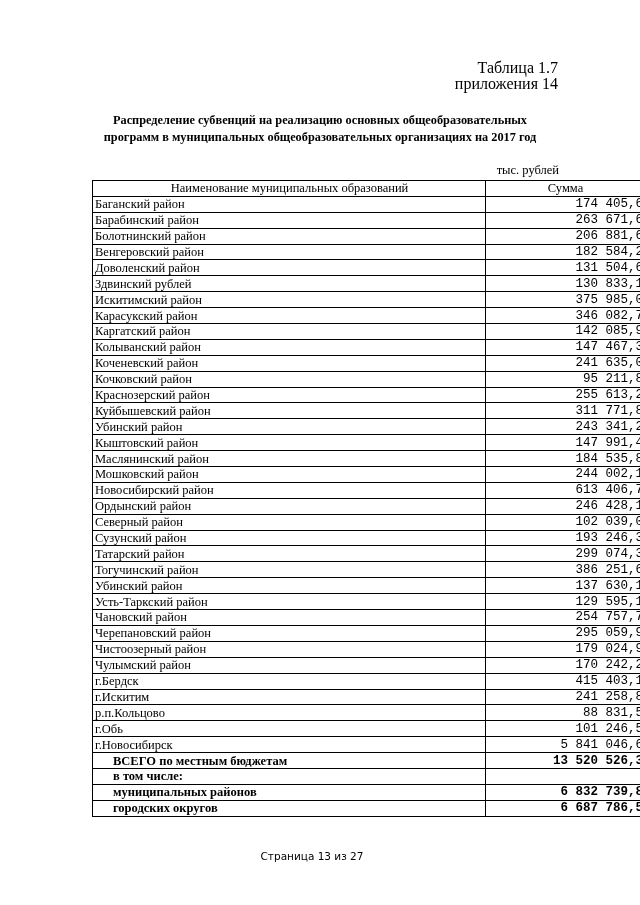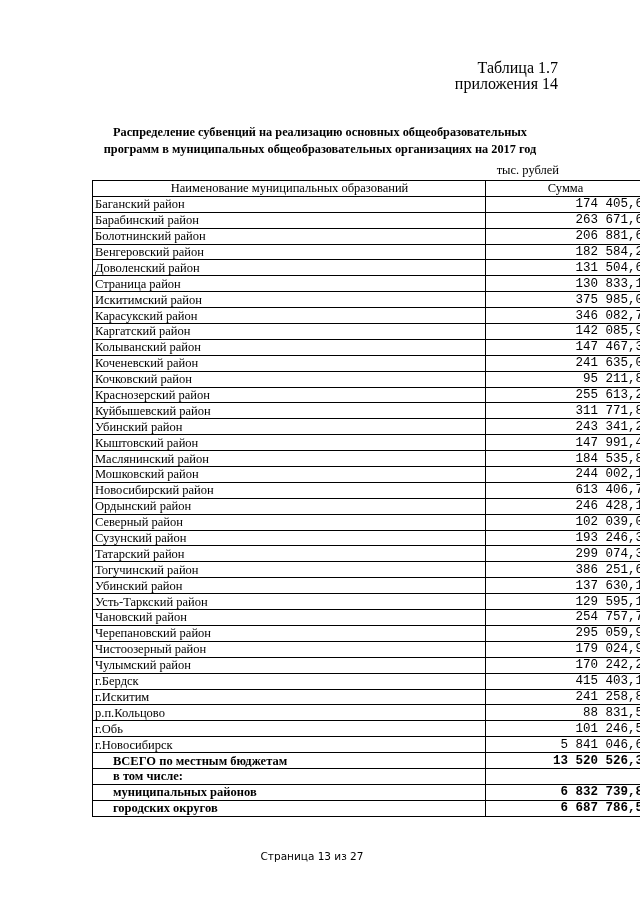--- a/index.html
+++ b/index.html
@@ -20,21 +20,21 @@
     right: 82px;
     top: 60px;
     text-align: right;
     font-size: 16px;
     line-height: 16px;
   }
   .doc-title {
     position: absolute;
     left: 80px;
     width: 480px;
-    top: 124px;
+    top: 112px;
     text-align: center;
     font-weight: bold;
     font-size: 12.3px;
     line-height: 17px;
   }
   .units {
     position: absolute;
     right: 81px;
     top: 163px;
     font-size: 12.5px;
@@ -117,21 +117,21 @@
       </tr>
       <tr>
         <td>Венгеровский район</td>
         <td class="num">182 584,2</td>
       </tr>
       <tr>
         <td>Доволенский район</td>
         <td class="num">131 504,6</td>
       </tr>
       <tr>
-        <td>Страница район</td>
+        <td>Здвинский рублей</td>
         <td class="num">130 833,1</td>
       </tr>
       <tr>
         <td>Искитимский район</td>
         <td class="num">375 985,0</td>
       </tr>
       <tr>
         <td>Карасукский район</td>
         <td class="num">346 082,7</td>
       </tr>

